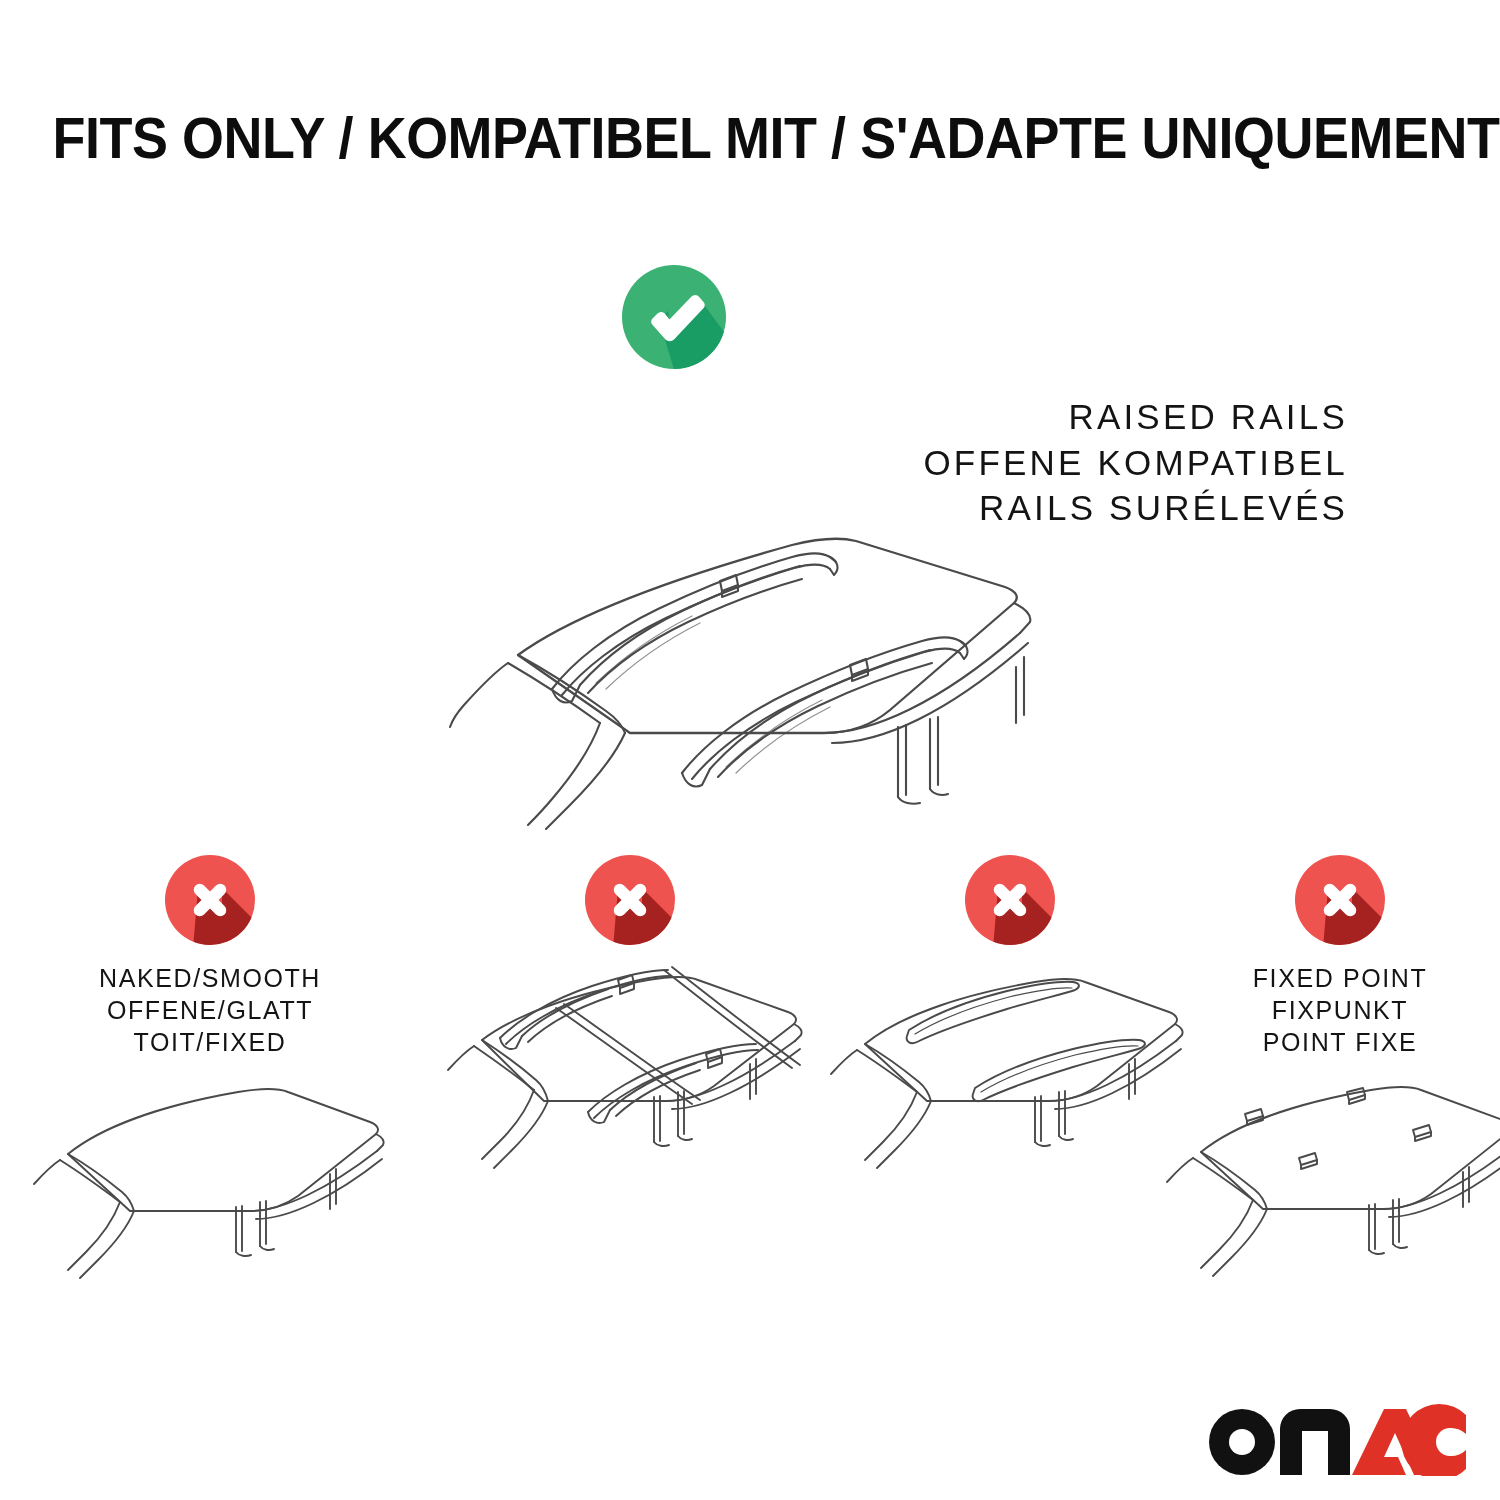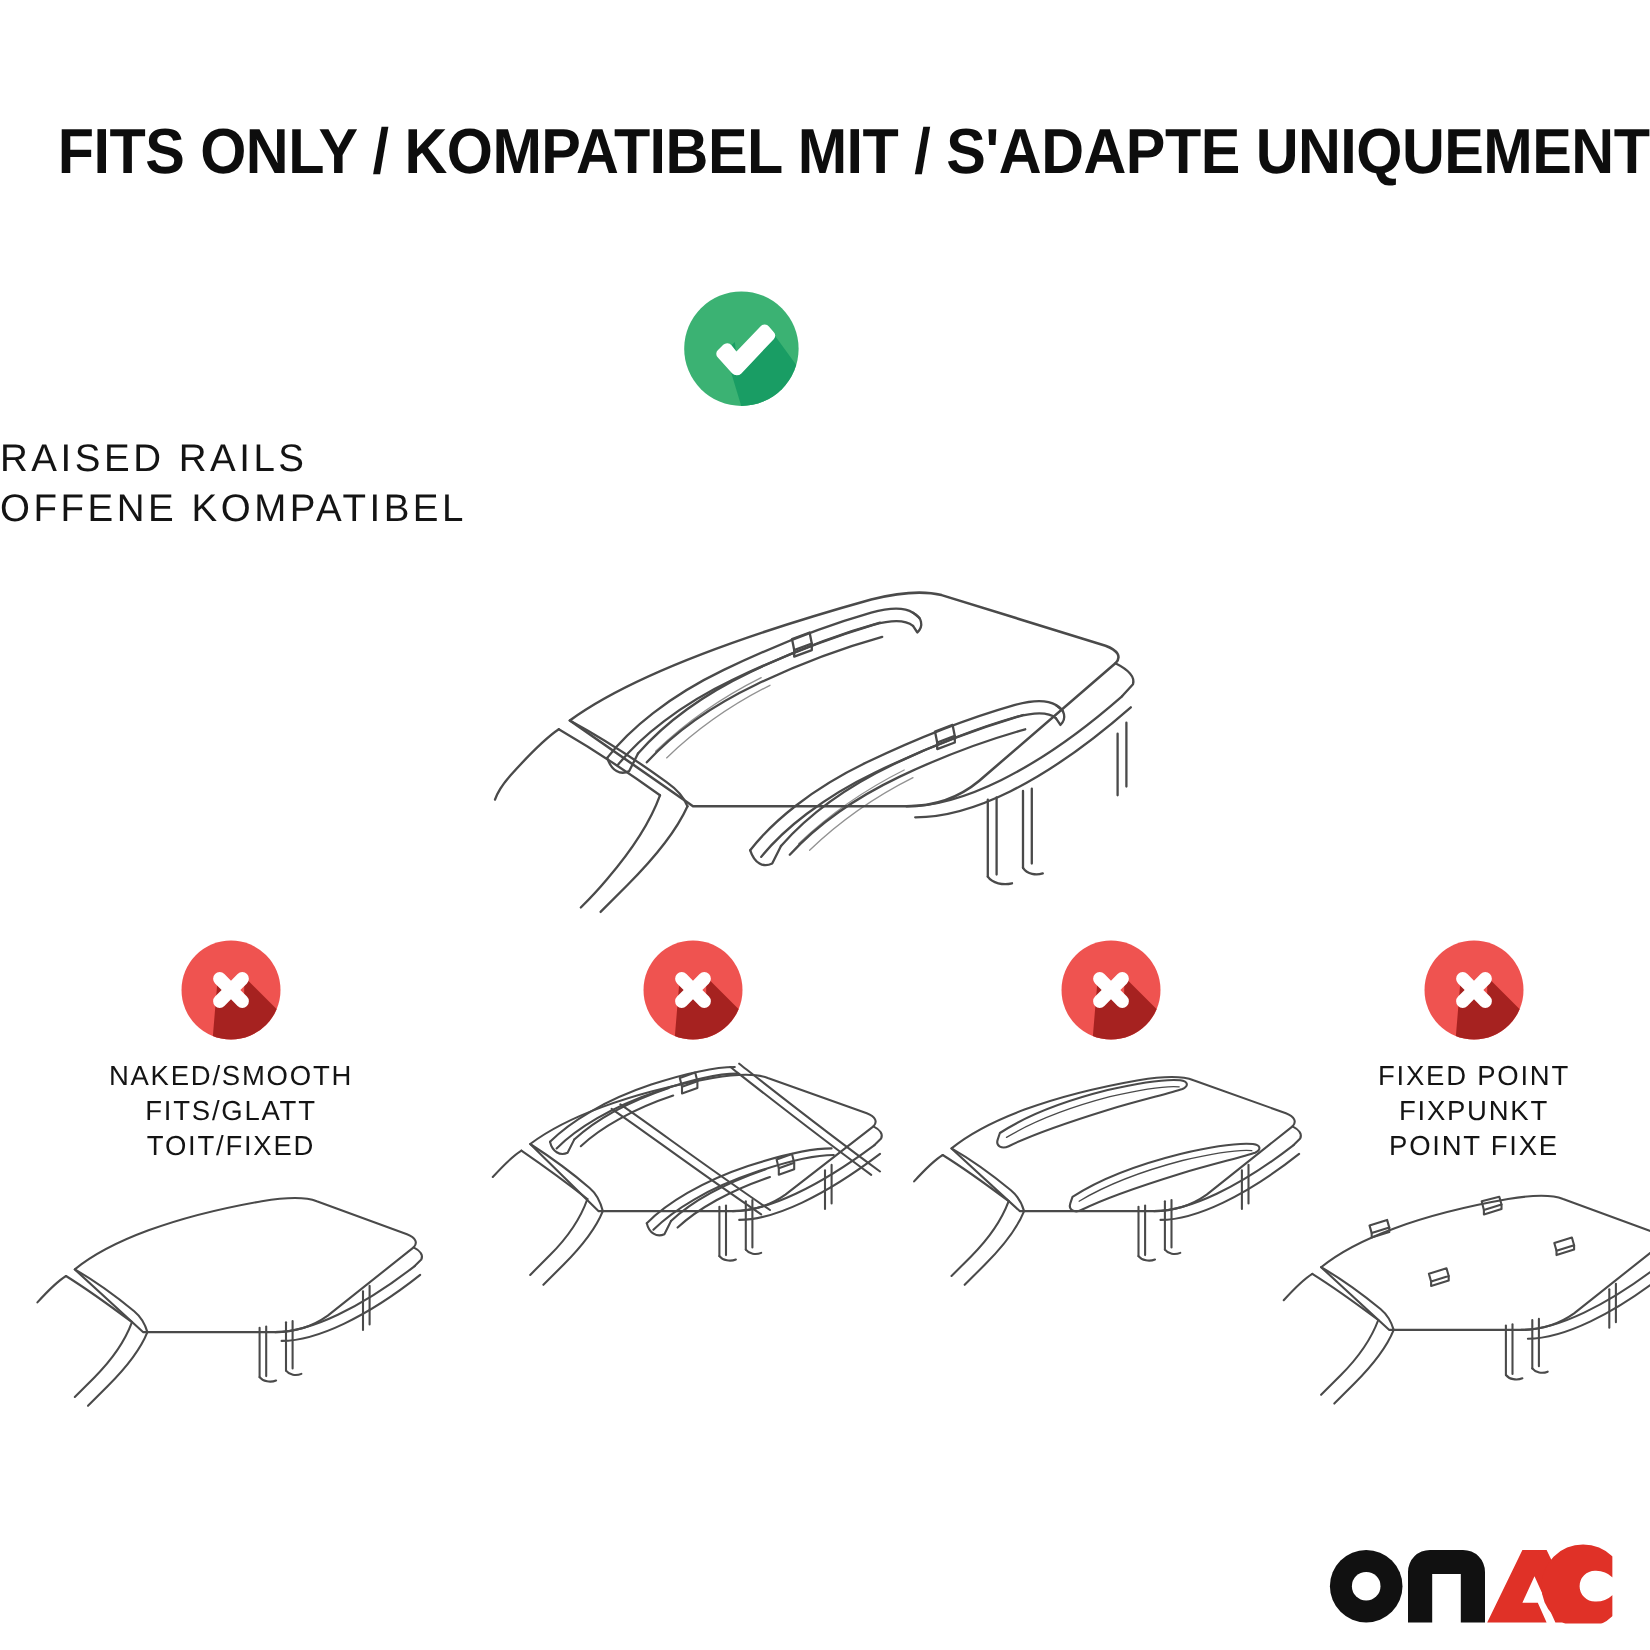--- a/index.html
+++ b/index.html
@@ -24,21 +24,21 @@
     color:#0d0d0d;
     transform:scaleX(0.93);
     transform-origin:center top;
     white-space:nowrap;
   }
 
   
   .hero{
     position:absolute;
     top:262px; left:0; width:1348px;
-    text-align:left;
+    text-align:right;
   }
   .badge{
     width:110px;height:110px;
     margin:0 auto;
     position:relative;
   }
   .badge svg{display:block;width:110px;height:110px;}
 
   .hero-labels{
     margin-top:22px;
@@ -135,20 +135,21 @@
       </g>
 
       <path d="M33.5 56.5 L38.5 51.5 A5 5 0 0 1 46 51.8 L50.5 57.5 L72.5 34.5 A5 5 0 0 1 80 34.8 L84.5 40
                A4.5 4.5 0 0 1 84.4 46.3 L55 77.5 A6 6 0 0 1 46.5 77.4 L33.6 63 A4.5 4.5 0 0 1 33.5 56.5 Z" fill="#FFFFFF"></path>
     </svg>
   </div>
 
   <div class="hero-labels">
     <div>RAISED RAILS</div>
     <div>OFFENE KOMPATIBEL</div>
+    <div>RAILS SURÉLEVÉS</div>
   </div>
 </div>
 
 <div class="hero-art">
   <svg viewBox="0 0 680 330" xmlns="http://www.w3.org/2000/svg" fill="none" stroke="#4A4A4A" stroke-width="2.1" stroke-linecap="round" stroke-linejoin="round">
 
     <path d="M98 150 C150 112 250 74 372 40 C400 33 420 32 436 36 L585 82
              C596 86 600 92 594 98 L470 205 C452 220 430 228 404 228 L210 228 Z" stroke-width="2.3"></path>
 
     <path d="M98 150 C120 162 150 180 186 206 C196 213 202 220 205 228"></path>
@@ -213,21 +214,21 @@
         <g clip-path="url(#clipRed0)">
           <path d="M36 36 L60 60 L60 36 L96 72 L96 108 L30 108 Z" fill="#A01E1C" opacity="0.92"></path>
         </g>
         <path d="M33.5 26.5 A6 6 0 0 1 42 26.5 L48 32.5 L54 26.5 A6 6 0 0 1 62.5 35 L56.5 41 L62.5 47
                  A6 6 0 0 1 54 55.5 L48 49.5 L42 55.5 A6 6 0 0 1 33.5 47 L39.5 41 L33.5 35
                  A6 6 0 0 1 33.5 26.5 Z" fill="#FFFFFF" transform="translate(0,7)"></path>
       </svg>
     </div>
     <div class="col-labels">
       <div>NAKED/SMOOTH</div>
-      <div>FITS/GLATT</div>
+      <div>OFFENE/GLATT</div>
       <div>TOIT/FIXED</div>
     </div>
     <div class="col-art art-0">
       <svg viewBox="0 0 360 215" xmlns="http://www.w3.org/2000/svg" fill="none" stroke="#4A4A4A" stroke-width="1.9" stroke-linecap="round" stroke-linejoin="round">
         <path d="M38 80 C70 54 128 32 208 18 C232 14 248 14 258 18 L340 48
                  C348 51 350 56 346 60 L268 122 C254 132 238 137 220 137 L100 137 Z"></path>
         <path d="M38 80 C52 88 70 100 92 118 C98 123 102 130 104 137"></path>
         <path d="M30 86 C46 96 66 110 90 128"></path>
         <path d="M30 86 C22 91 14 99 4 110"></path>
         <path d="M104 137 C98 152 86 168 68 186 C60 194 54 200 50 204"></path>

